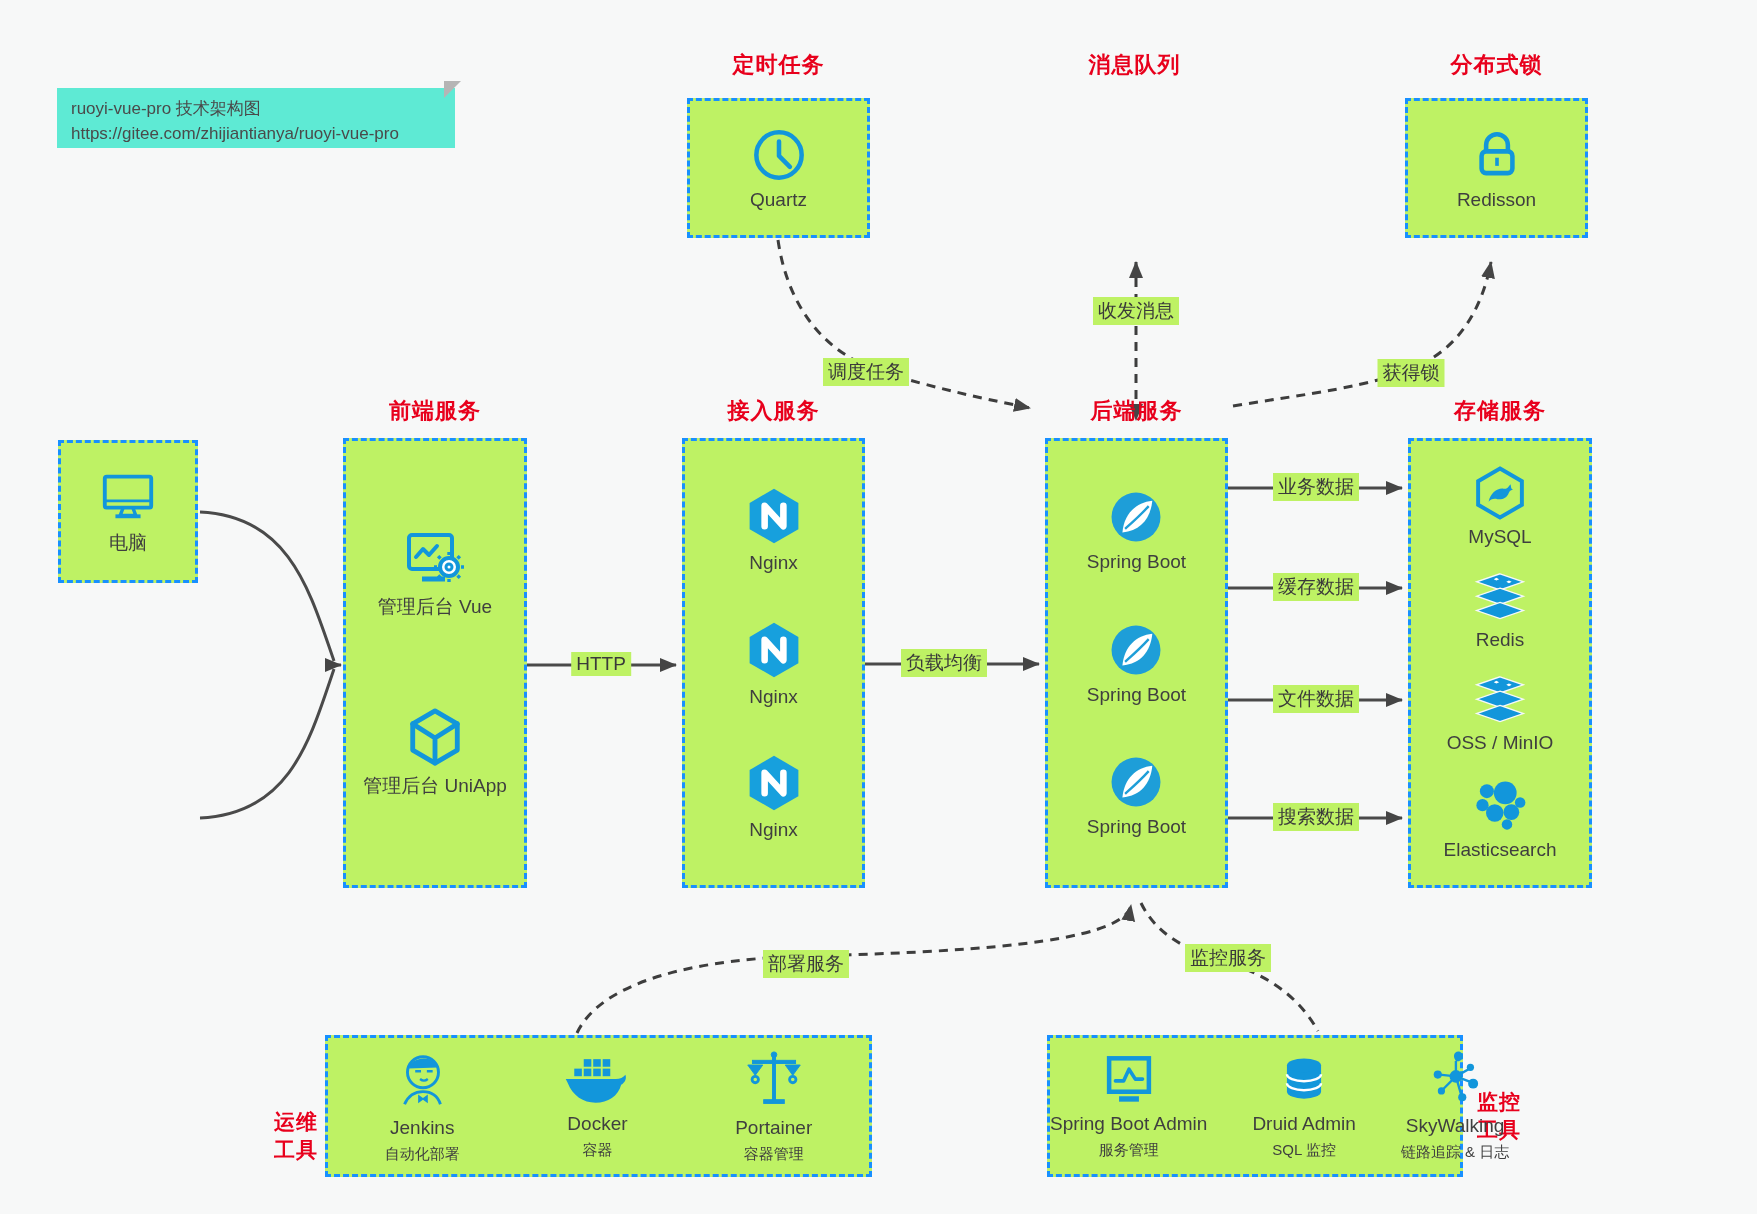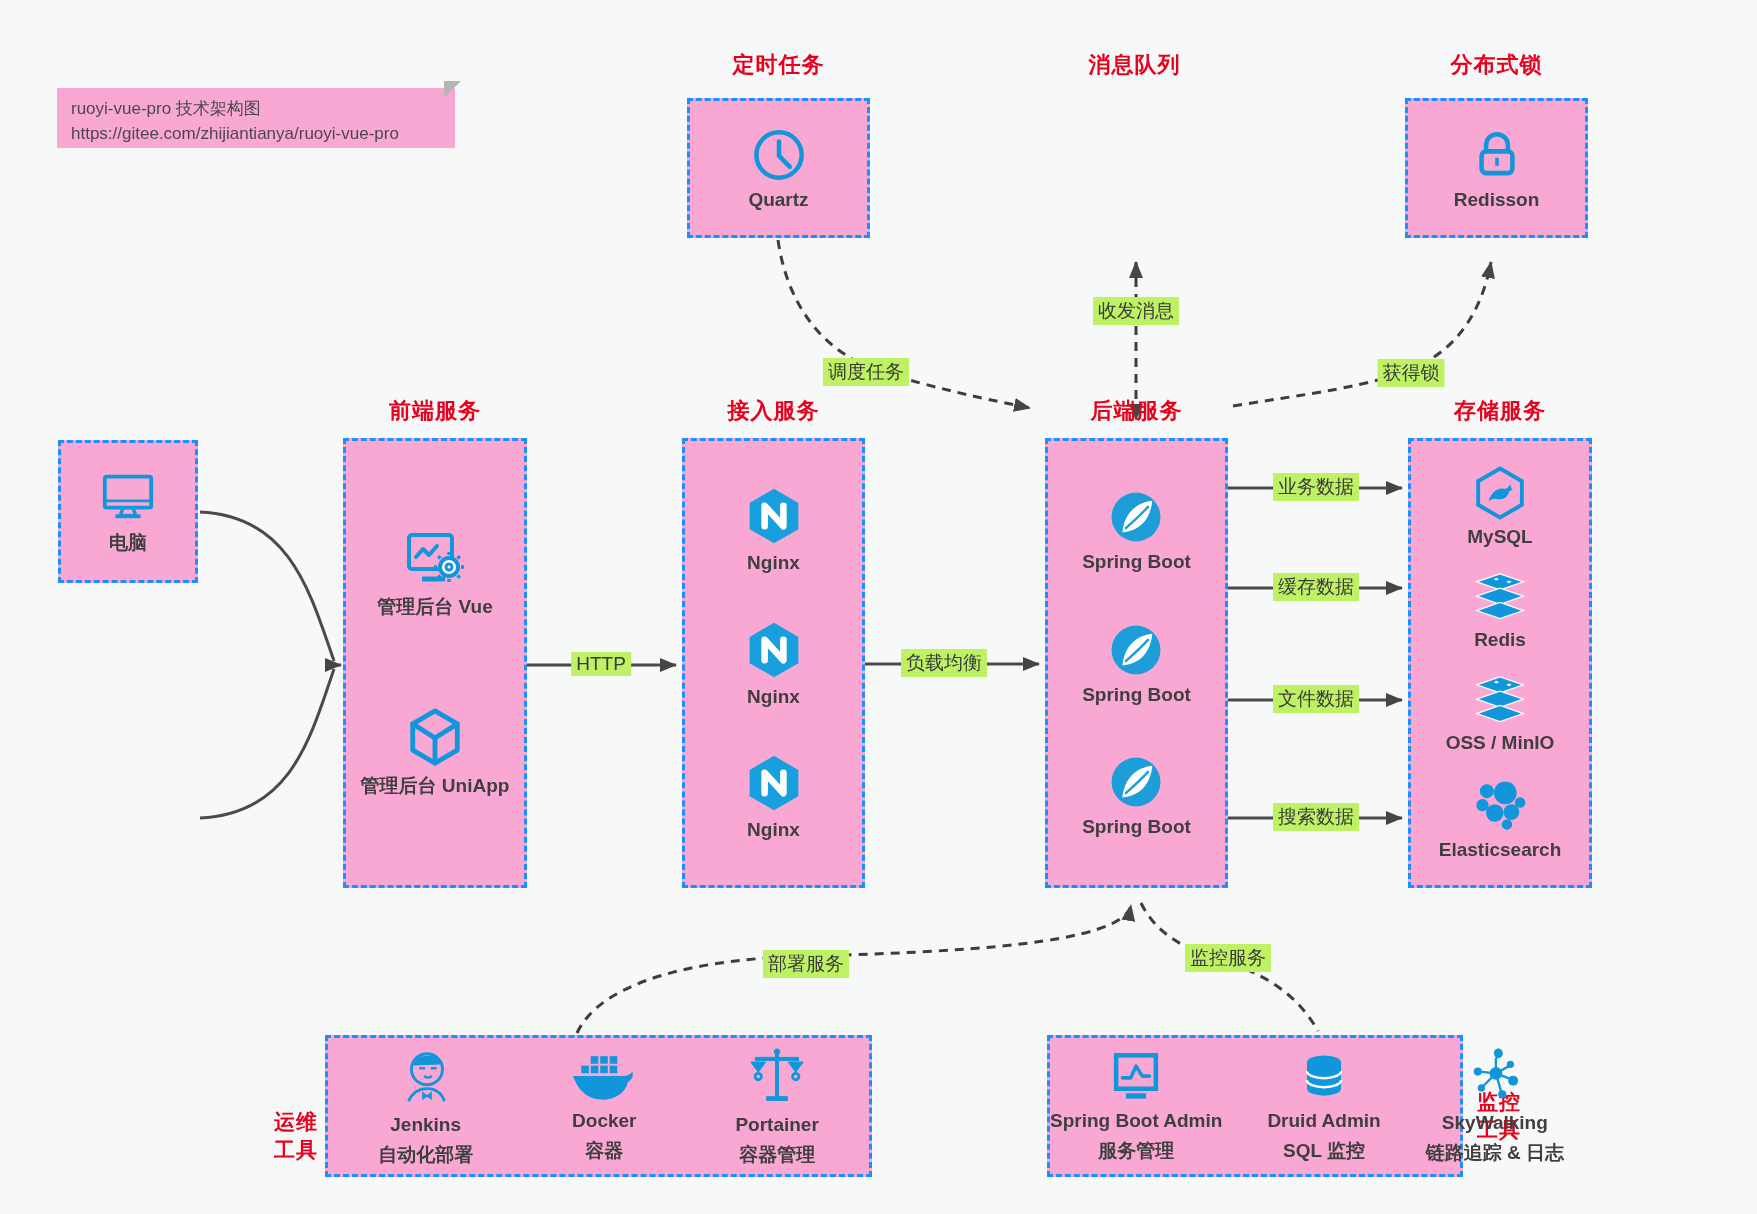--- a/index.html
+++ b/index.html
@@ -2,42 +2,41 @@
 <html><head>
 <meta charset="utf-8">
 <style>
   html,body{margin:0;padding:0;background:#f7f8f8;}
   #canvas{
     position:relative;width:1757px;height:1214px;background:#f7f8f8;overflow:hidden;
     font-family:"Liberation Sans","DejaVu Sans",sans-serif;color:#3f3f3f;
   }
   .wires{position:absolute;left:0;top:0;}
   .panel{
-    position:absolute;border:3px dashed #1890ff;background:#f9a8d4;
+    position:absolute;border:3px dashed #1890ff;background:#bef264;
     display:flex;flex-direction:column;align-items:center;justify-content:space-evenly;
     box-sizing:border-box;
-    font-weight:bold;
   }
   .panel.single{justify-content:center;}
   .panel.hrow{flex-direction:row;align-items:center;justify-content:space-evenly;gap:45px;}
   .ptitle{
     position:absolute;text-align:center;color:#e8001c;font-weight:bold;font-size:22px;
     letter-spacing:1px;white-space:nowrap;
   }
   .ptitle.side{line-height:1.35;font-size:21px;margin-top:36px;}
   .item{display:flex;flex-direction:column;align-items:center;}
   .item .lbl{font-size:19px;color:#3f3f3f;margin-top:5px;white-space:nowrap;}
-  .item .sub{font-size:19px;color:#3f3f3f;margin-top:6px;white-space:nowrap;}
+  .item .sub{font-size:15px;color:#3f3f3f;margin-top:6px;white-space:nowrap;}
   .icon{display:block;}
   .elabel{
     position:absolute;transform:translate(-50%,-50%);font-size:19px;color:#3a3a3a;
     background:#bef264;padding:1px 5px;white-space:nowrap;
   }
   .note{
-    position:absolute;left:57px;top:88px;width:398px;height:60px;background:#f9a8d4;
+    position:absolute;left:57px;top:88px;width:398px;height:60px;background:#5eead4;
     padding:9px 0 0 14px;box-sizing:border-box;font-size:17px;color:#4a4a4a;line-height:1.45;
   }
   .note .fold{
     position:absolute;right:-6px;top:-7px;width:0;height:0;
     border-left:17px solid #b5b5b5;border-bottom:17px solid transparent;
   }
 </style>
 </head>
 <body>
 

